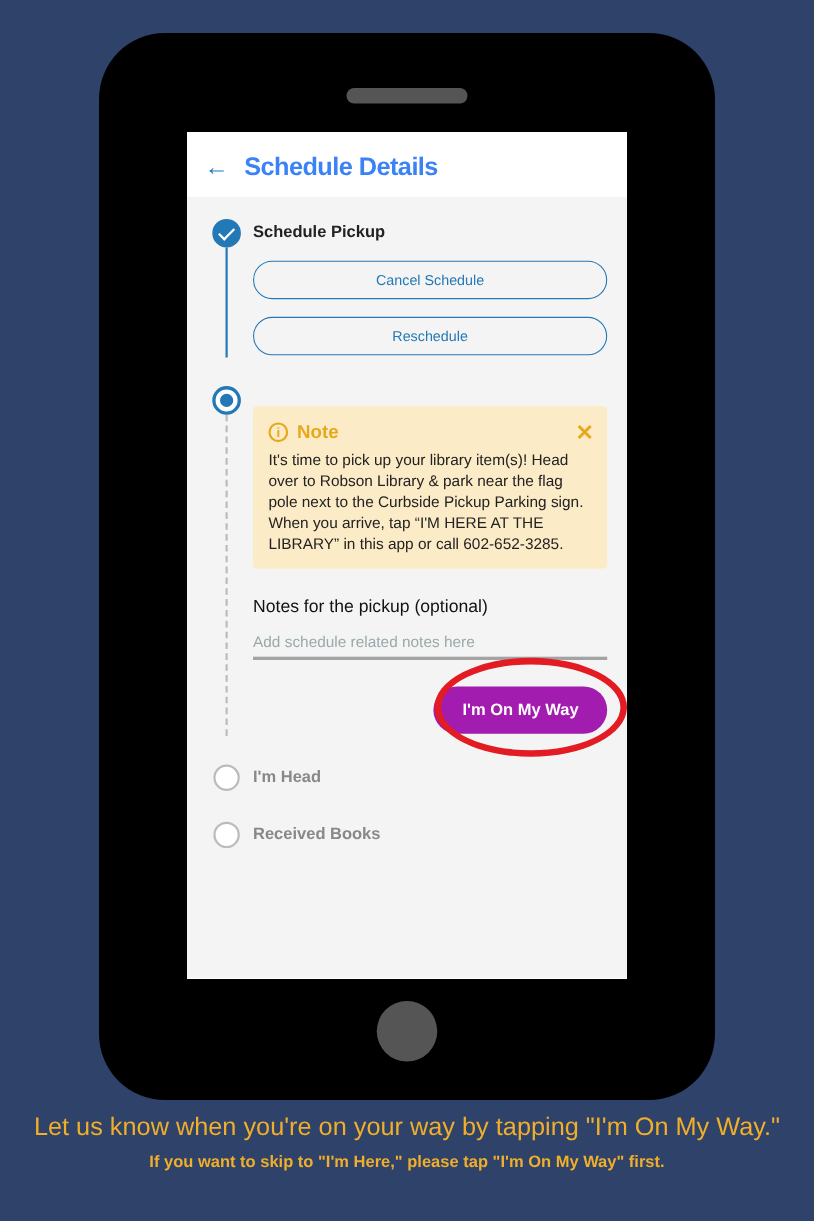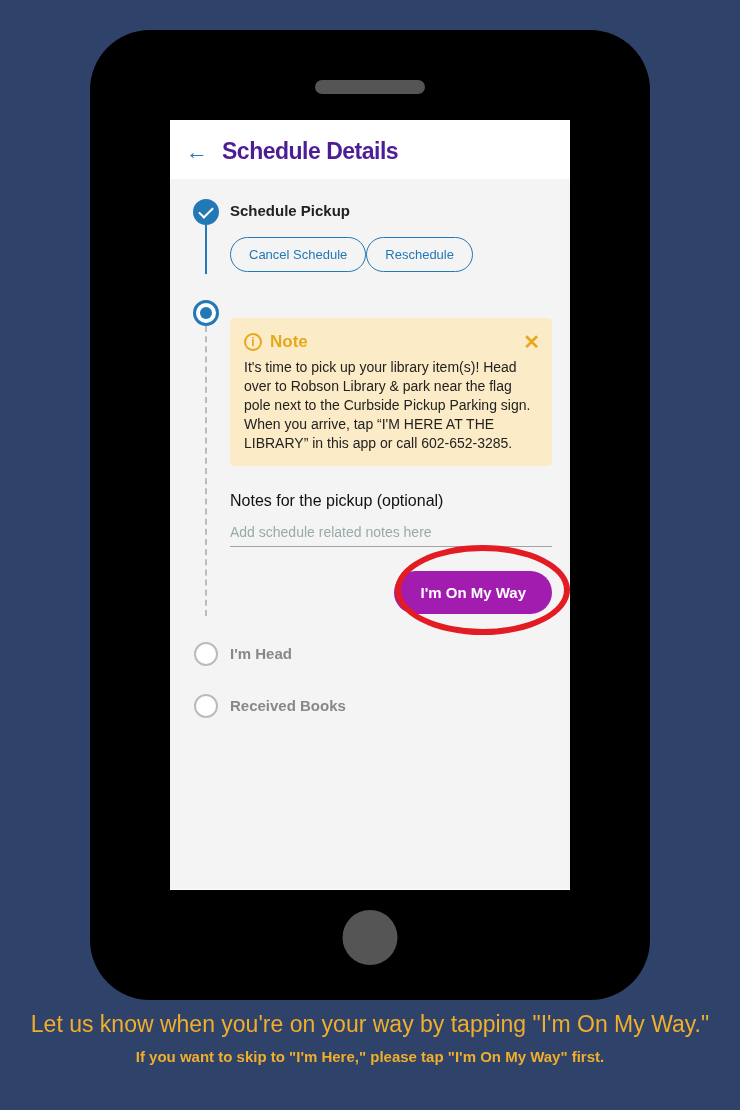--- a/index.html
+++ b/index.html
@@ -57,21 +57,21 @@
 }
 .back-arrow {
   color: #2378b6;
   font-size: 22px;
   font-weight: bold;
   line-height: 1;
 }
 .app-title {
   font-size: 23px;
   font-weight: 800;
-  color: #4c1d95;
+  color: #3b82f6;
   letter-spacing: -0.5px;
 }
 .content {
   background: #f4f4f4;
   padding: 20px 18px 0 18px;
   height: calc(100% - 60px);
   position: relative;
 }
 .timeline {
   position: relative;
@@ -134,21 +134,23 @@
 .step-body { flex: 1; padding-left: 6px; }
 .step-title {
   font-size: 15px;
   color: #222;
   font-weight: 700;
   padding-top: 3px;
 }
 .step-title.muted { color: #888; }
 .pill-row {
   display: flex;
+  gap: 16px;
   margin-top: 18px;
+  flex-direction: column;
 }
 .pill-btn {
   border: 1.5px solid #2378b6;
   color: #2378b6;
   background: transparent;
   border-radius: 22px;
   padding: 9px 18px;
   font-size: 13px;
   font-weight: 500;
 }
@@ -185,21 +187,21 @@
 .notes-section { margin-top: 26px; }
 .notes-label {
   font-size: 16px;
   font-weight: 400;
   color: #111;
   margin-bottom: 10px;
 }
 .notes-input {
   width: 100%;
   border: none;
-  border-bottom: 1px solid #a3a3a3;
+  border-bottom: 3px solid #a3a3a3;
   background: transparent;
   font-size: 14px;
   color: #888;
   padding: 4px 0 6px 0;
   outline: none;
 }
 .notes-input::placeholder { color: #9aa; }
 .cta-row {
   display: flex;
   justify-content: flex-end;

